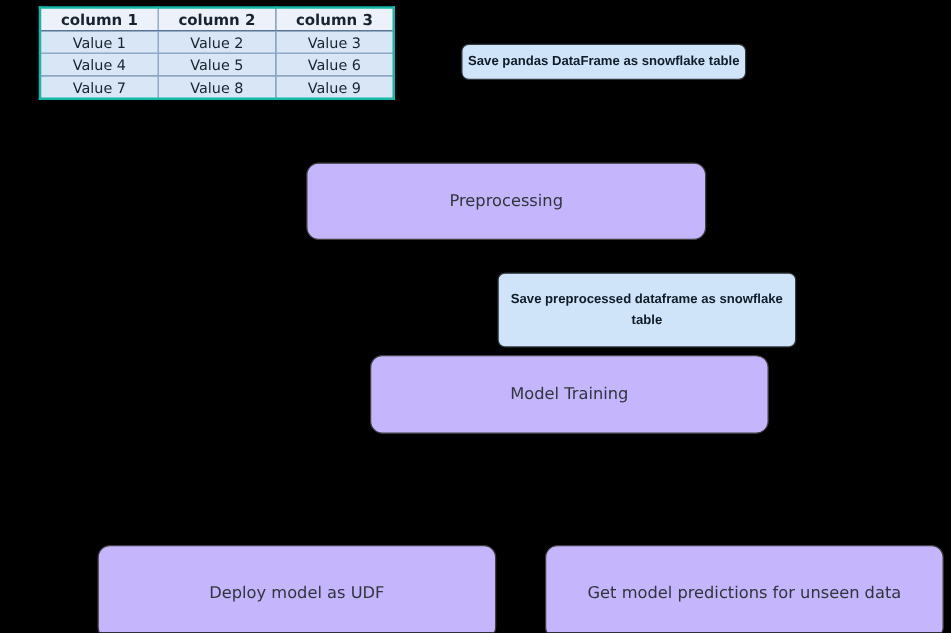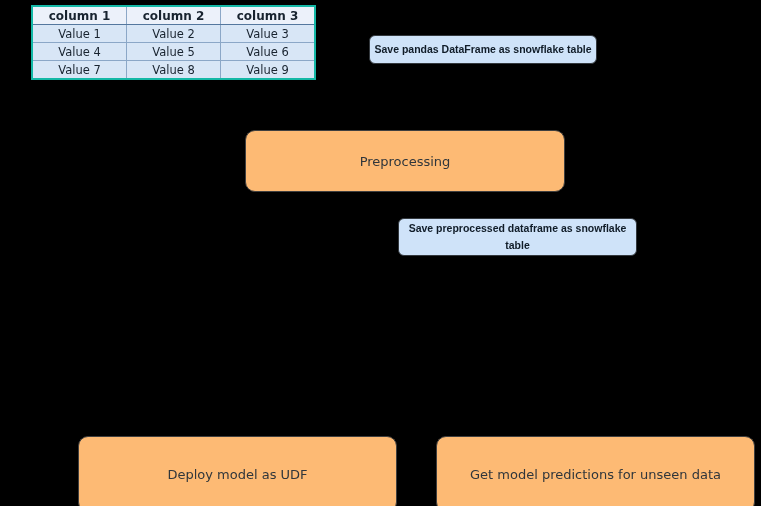--- a/index.html
+++ b/index.html
@@ -61,35 +61,35 @@
     color: #101c28;
     line-height: 1.65;
     padding: 2px 6px;
   }
   .note.one-line { white-space: nowrap; }
 
   
   .step {
     position: absolute;
     box-sizing: border-box;
-    background: #fdba74;
+    background: #c4b5fd;
     border: 1px solid #3f3f3f;
     border-radius: 10px;
     display: flex;
     align-items: center;
     justify-content: center;
     text-align: center;
     font-family: "DejaVu Sans", sans-serif;
     font-size: 13px;
     color: #30363b;
   }
 
   
   #note-save-pandas        { left: 369px; top: 35px;  width: 228px; height: 29px; }
-  #note-save-preprocessed  { left: 398px; top: 218px; width: 239px; height: 38px; }
+  #note-save-preprocessed  { left: 398px; top: 218px; width: 239px; height: 60px; }
   #note-create-training    { left: 6px;   top: 341px; width: 240px; height: 29px; }
 
   #step-preprocessing      { left: 245px; top: 130px; width: 320px; height: 62px; }
   #step-model-training     { left: 296px; top: 284px; width: 319px; height: 63px; }
   #step-deploy-udf         { left: 78px;  top: 436px; width: 319px; height: 76px; }
   #step-predictions        { left: 436px; top: 436px; width: 319px; height: 76px; }
 </style>
 </head>
 <body>
 
@@ -122,18 +122,19 @@
     </tbody>
   </table>
 
   <div class="note one-line" id="note-save-pandas">Save pandas DataFrame as snowflake table</div>
 
   <div class="note" id="note-save-preprocessed">Save preprocessed dataframe as snowflake table</div>
 
 
   <div class="step" id="step-preprocessing">Preprocessing</div>
 
+  <div class="step" id="step-model-training">Model Training</div>
 
   <div class="step" id="step-deploy-udf">Deploy model as UDF</div>
 
   <div class="step" id="step-predictions">Get model predictions for unseen data</div>
 
 </div>
 
 </body></html>

